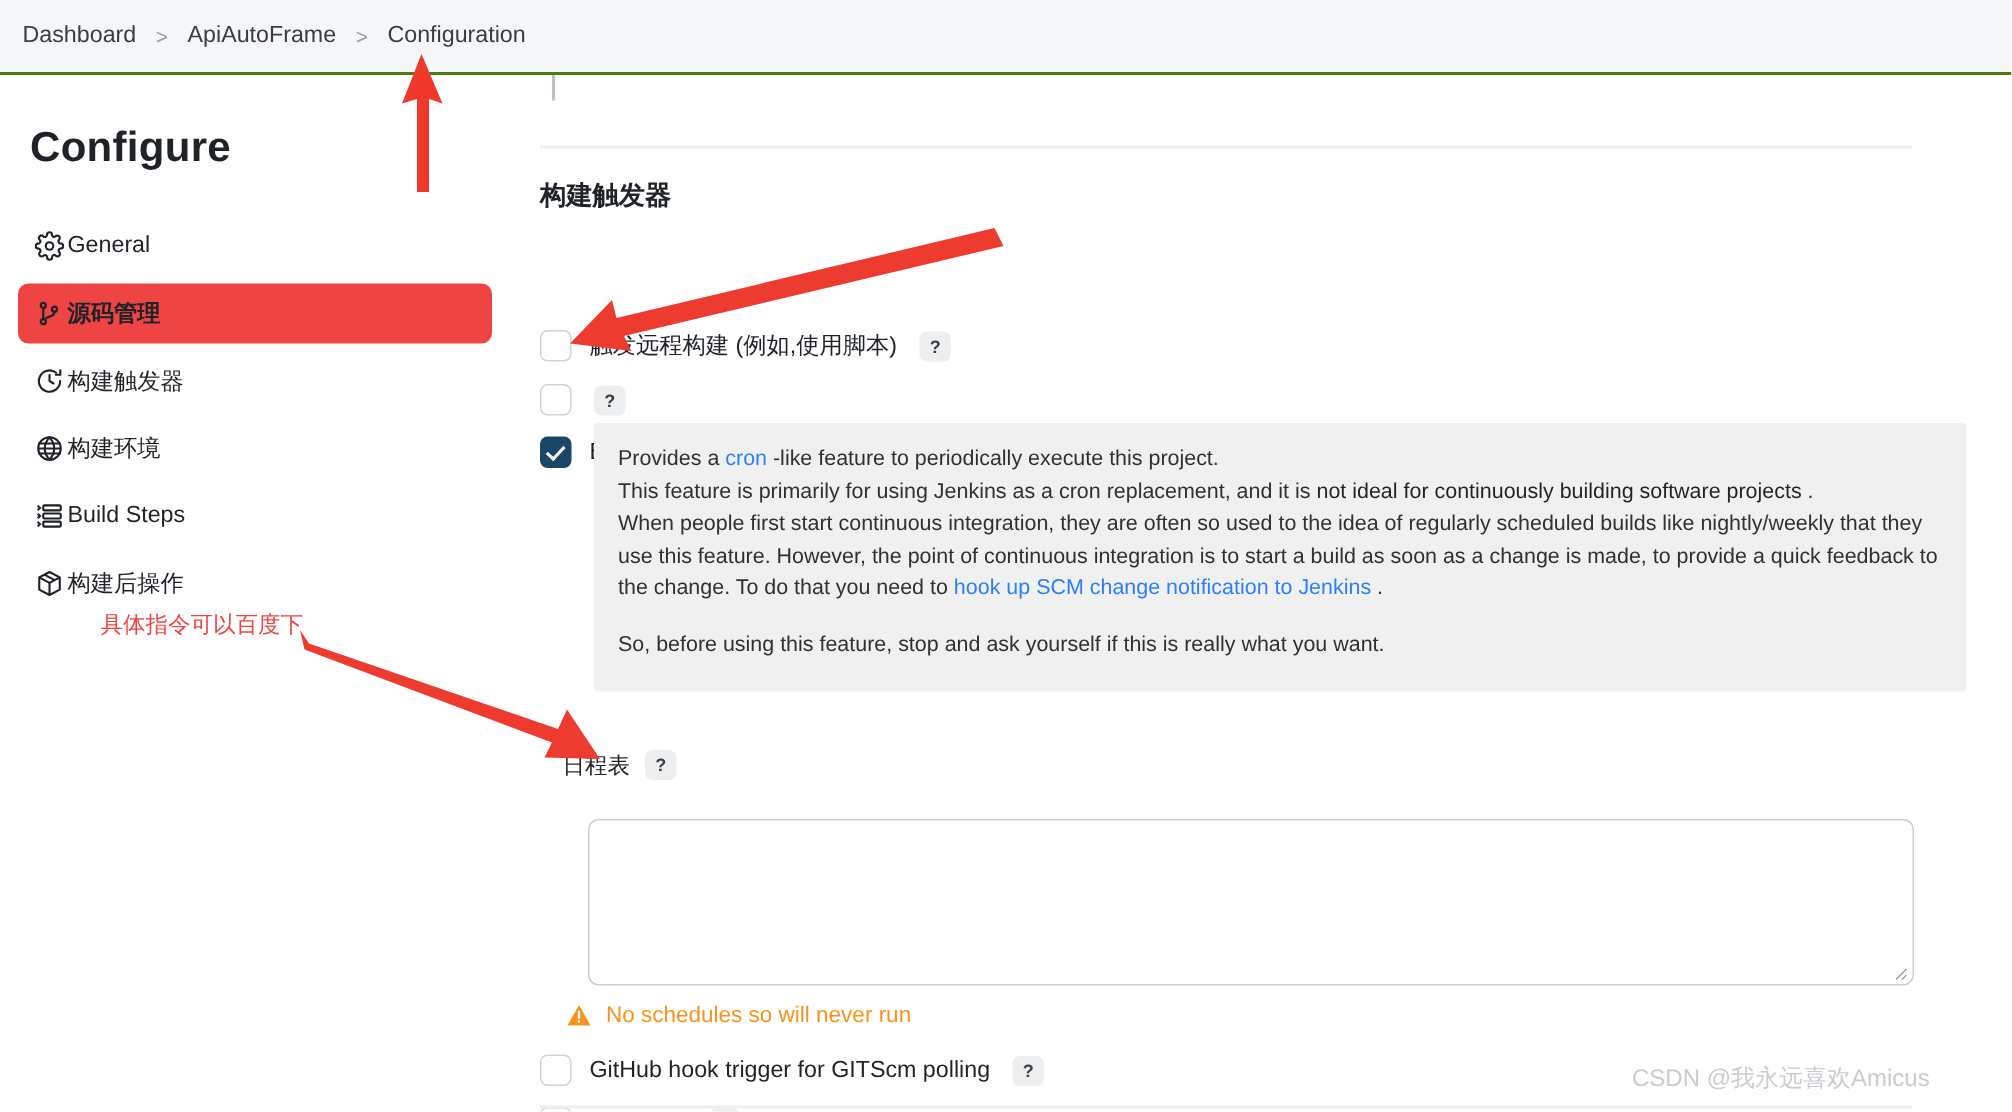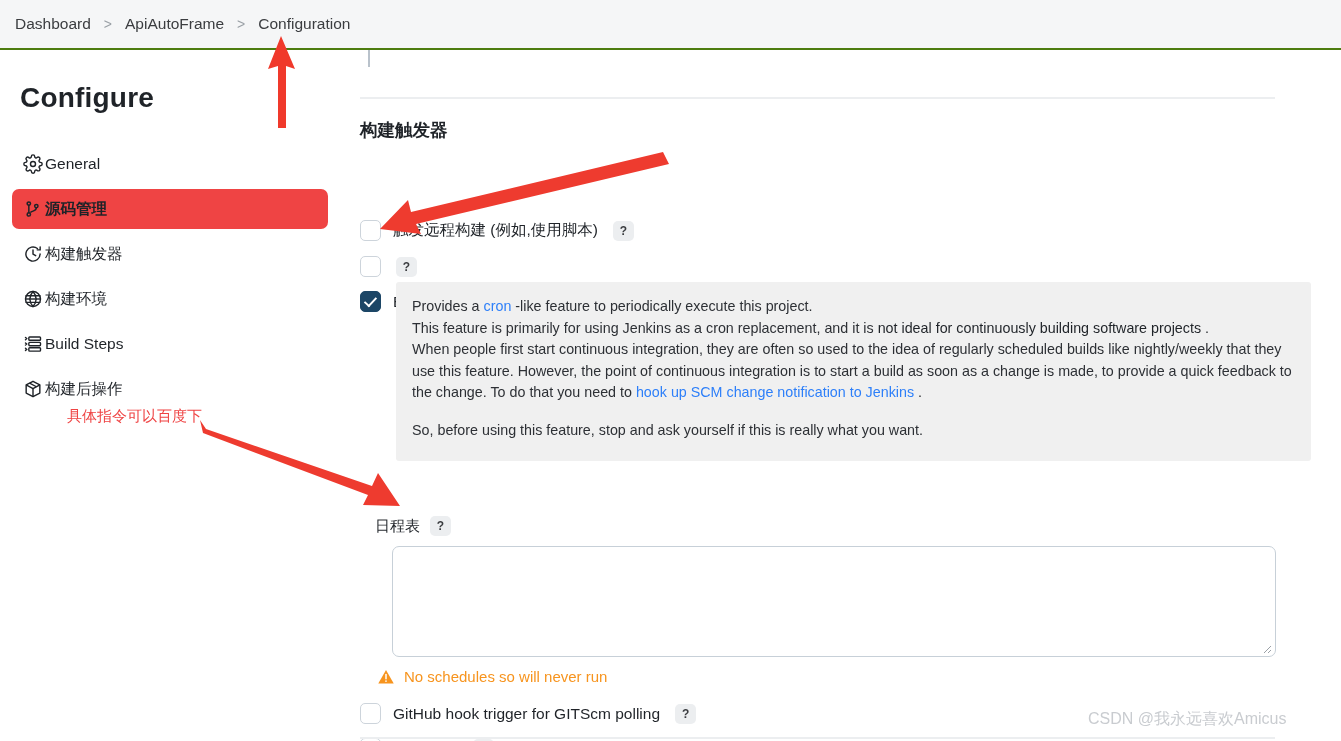--- a/index.html
+++ b/index.html
@@ -178,21 +178,21 @@
     margin-left: 36px;
   }
   .info-panel p { margin: 0; }
   .info-panel p.gap { margin-top: 16px; }
   .info-panel a { color: #2d7ff9; text-decoration: none; cursor: pointer; }
   .info-panel b { font-weight: normal; color: #1f2328; }
 
   
   .sched-label-row {
     position: absolute;
-    left: 35px; top: 466px;
+    left: 35px; top: 450px;
     display: flex; align-items: center; gap: 7px;
   }
   .sched-label {
     font-size: 15px;
     color: #1f2328;
   }
   .sched-area {
     position: absolute;
     left: 52px; top: 496px;
     width: 884px; height: 111px;

